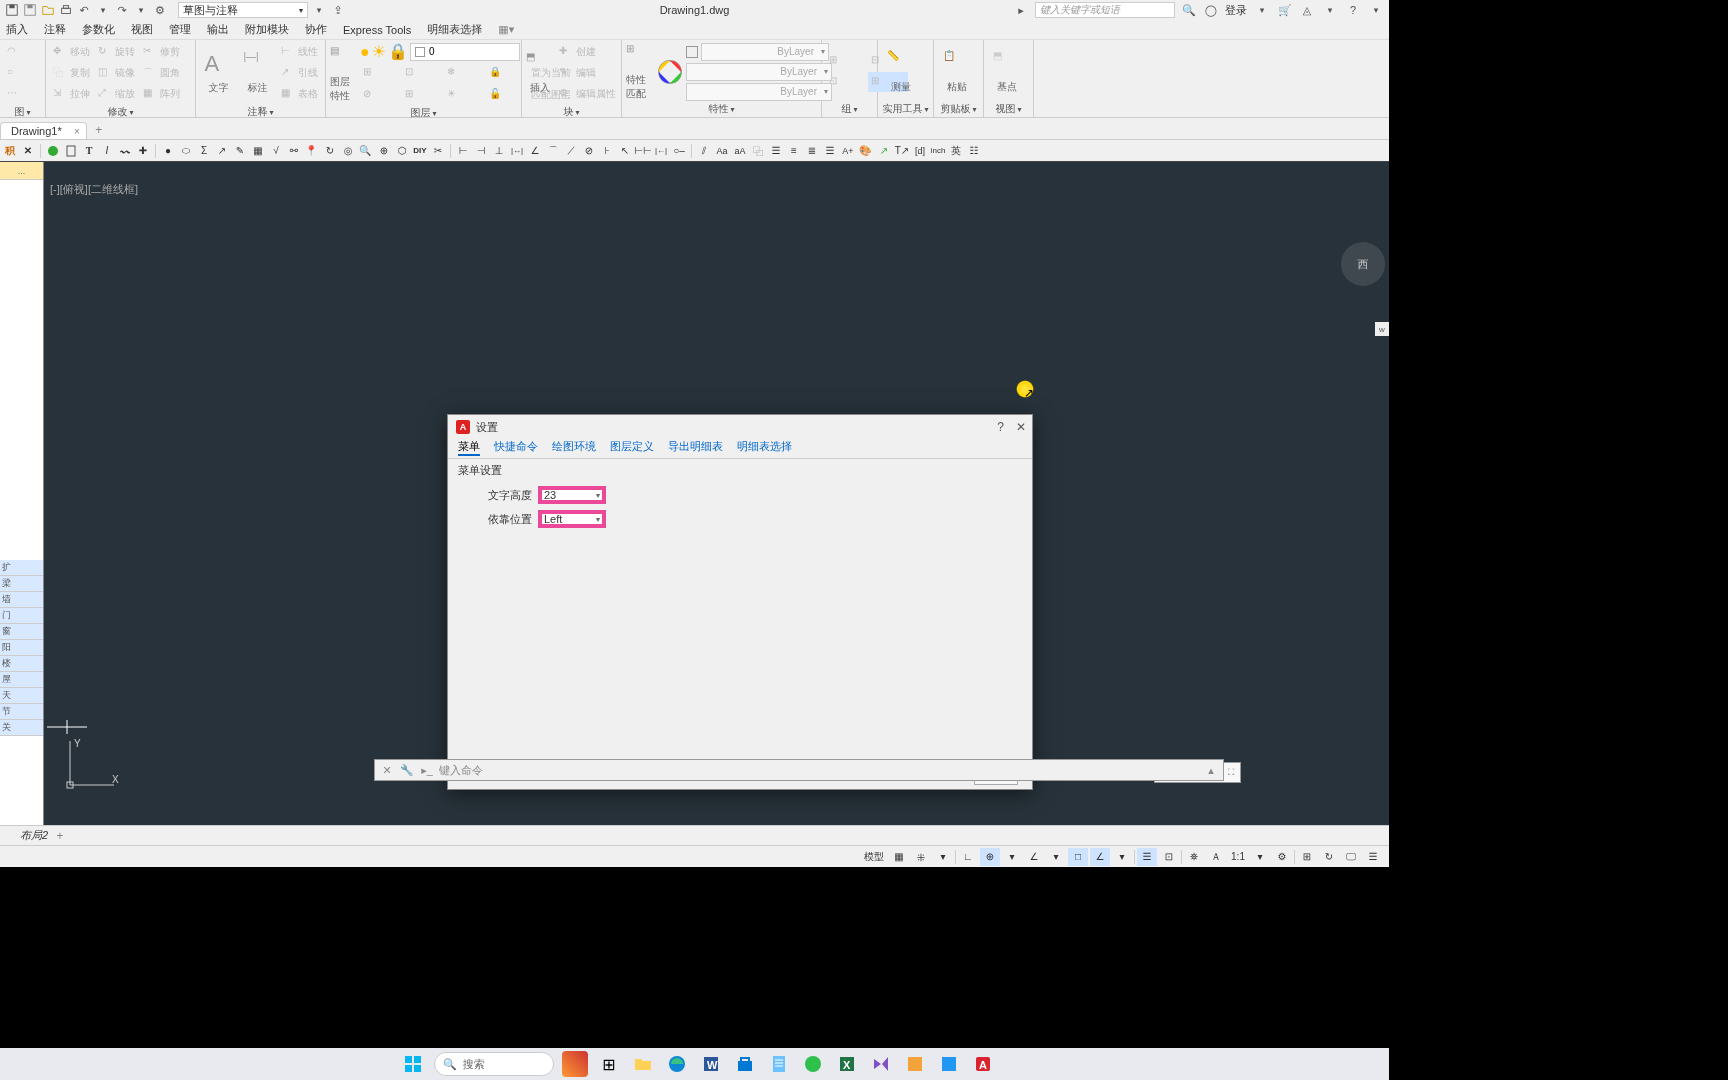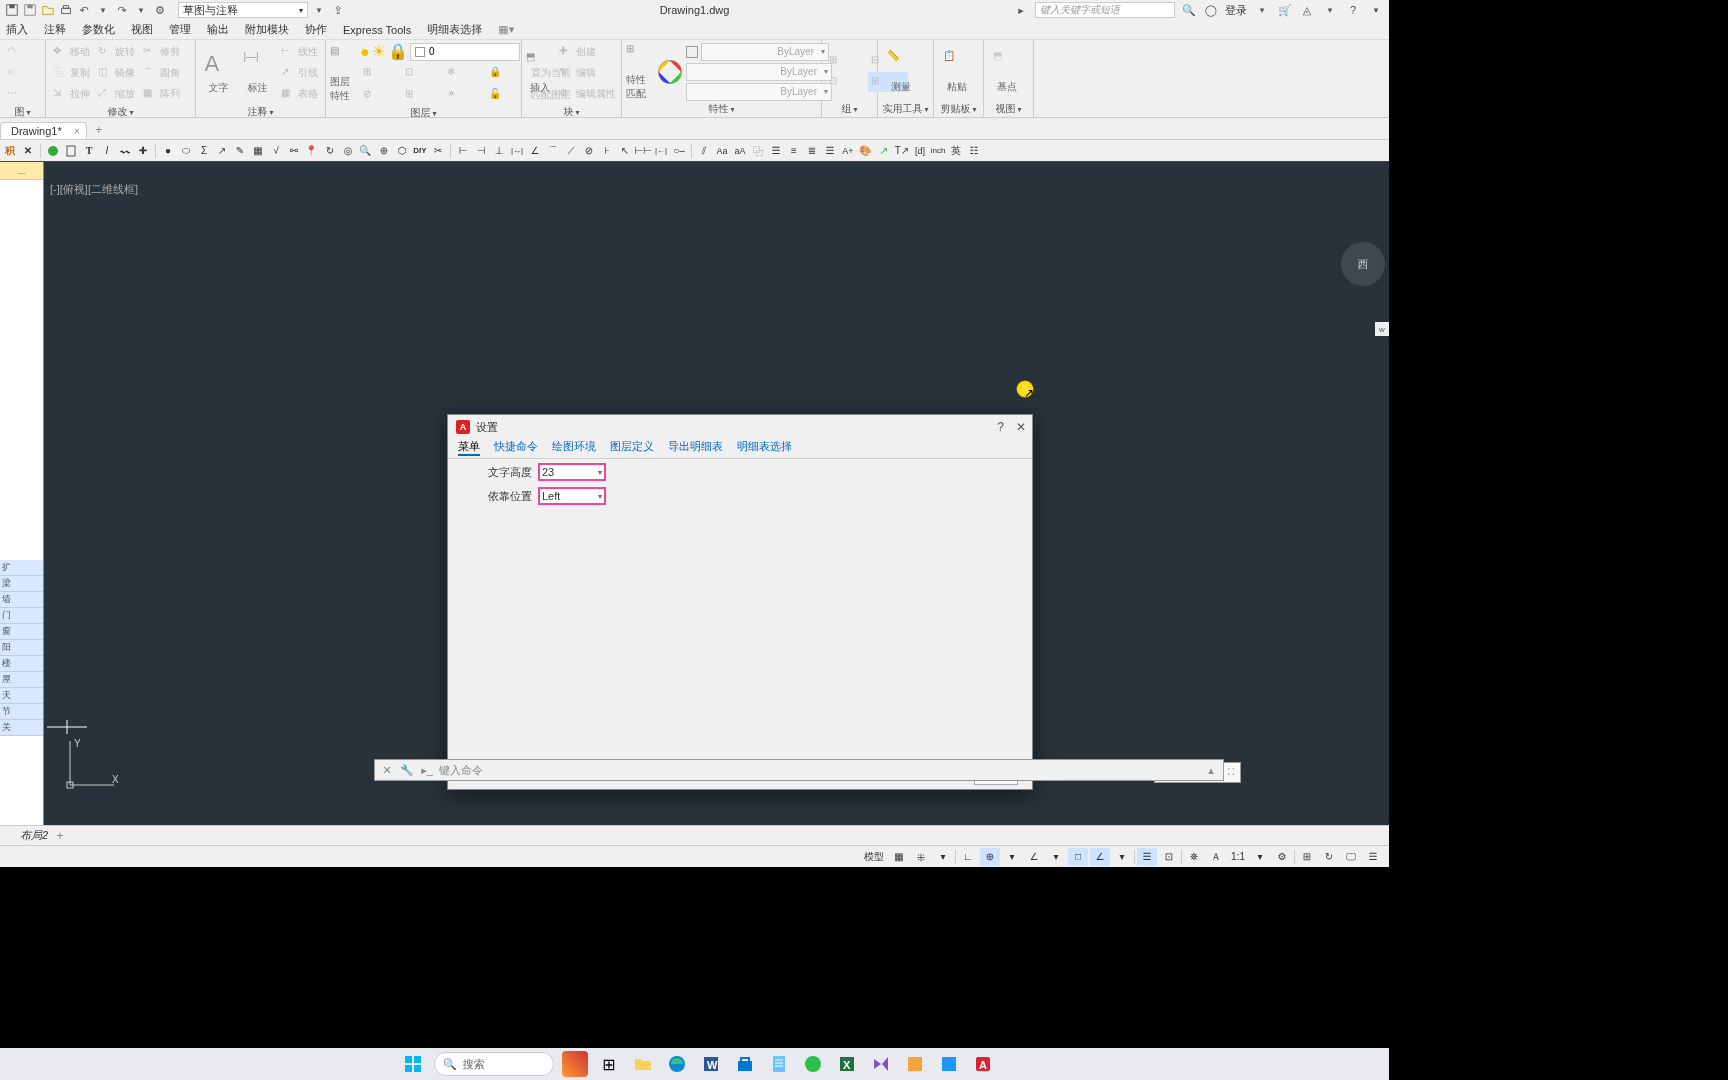--- a/index.html
+++ b/index.html
@@ -79,21 +79,21 @@
 .dlg-title .a-icon { width: 14px; height: 14px; background: #d22; border-radius: 2px; display: flex; align-items: center; justify-content: center; color: #fff; font-size: 9px; font-weight: bold; margin-right: 6px; }
 .dlg-title .ctl { position: absolute; right: 6px; display: flex; gap: 12px; font-size: 12px; color: #555; }
 .dlg-title .ctl span { cursor: pointer; }
 .dlg-tabs { height: 20px; display: flex; gap: 14px; padding-left: 10px; font-size: 11px; color: #06c; border-bottom: 1px solid #ccc; align-items: flex-start; }
 .dlg-tab { cursor: pointer; }
 .dlg-tab.active { color: #000; border-bottom: 2px solid #06c; }
 .dlg-section { padding: 4px 10px; font-size: 11px; color: #333; }
 .dlg-body { flex: 1; padding: 4px 28px; display: flex; flex-direction: column; gap: 6px; }
 .form-row { display: flex; align-items: center; gap: 6px; font-size: 11px; color: #333; }
 .form-row label { width: 56px; text-align: right; }
-.form-row select, .form-row .combo { width: 68px; height: 18px; font-size: 11px; border: 2px solid #ec4899; background: #fff; padding: 0 2px; }
+.form-row select, .form-row .combo { width: 68px; height: 18px; font-size: 11px; border: 4px solid #ec4899; background: #fff; padding: 0 2px; }
 .form-row .combo { display: flex; align-items: center; justify-content: space-between; }
 .form-row .combo::after { content: "▾"; font-size: 8px; color: #666; }
 .form-check { display: flex; align-items: center; gap: 4px; margin-left: 2px; font-size: 11px; }
 .form-check input { width: 12px; height: 12px; }
 .dlg-footer { height: 30px; display: flex; align-items: center; justify-content: flex-end; padding-right: 14px; border-top: 1px solid #ddd; }
 .dlg-btn { min-width: 44px; height: 20px; background: #f8f8f8; border: 1px solid #aaa; font-size: 11px; color: #333; cursor: pointer; }
 
 
 .cmdline { position: absolute; left: 330px; bottom: 44px; width: 850px; height: 22px; background: #f0f0f0; border: 1px solid #999; display: flex; align-items: center; font-size: 11px; color: #888; gap: 4px; padding: 0 4px; }
 .cmdline .cic { width: 16px; height: 16px; display: flex; align-items: center; justify-content: center; cursor: pointer; }
@@ -561,20 +561,21 @@
           </div>
         </div>
         <div class="dlg-tabs">
           <span class="dlg-tab active">菜单</span>
           <span class="dlg-tab">快捷命令</span>
           <span class="dlg-tab">绘图环境</span>
           <span class="dlg-tab">图层定义</span>
           <span class="dlg-tab">导出明细表</span>
           <span class="dlg-tab">明细表选择</span>
         </div>
+        <div class="dlg-section">菜单设置</div>
         <div class="dlg-body">
           <div class="form-row">
             <label>文字高度</label>
             <div class="combo">
                 <span>23</span>
               </div>
           </div>
           <div class="form-row">
             <label>依靠位置</label>
             <div class="combo">

